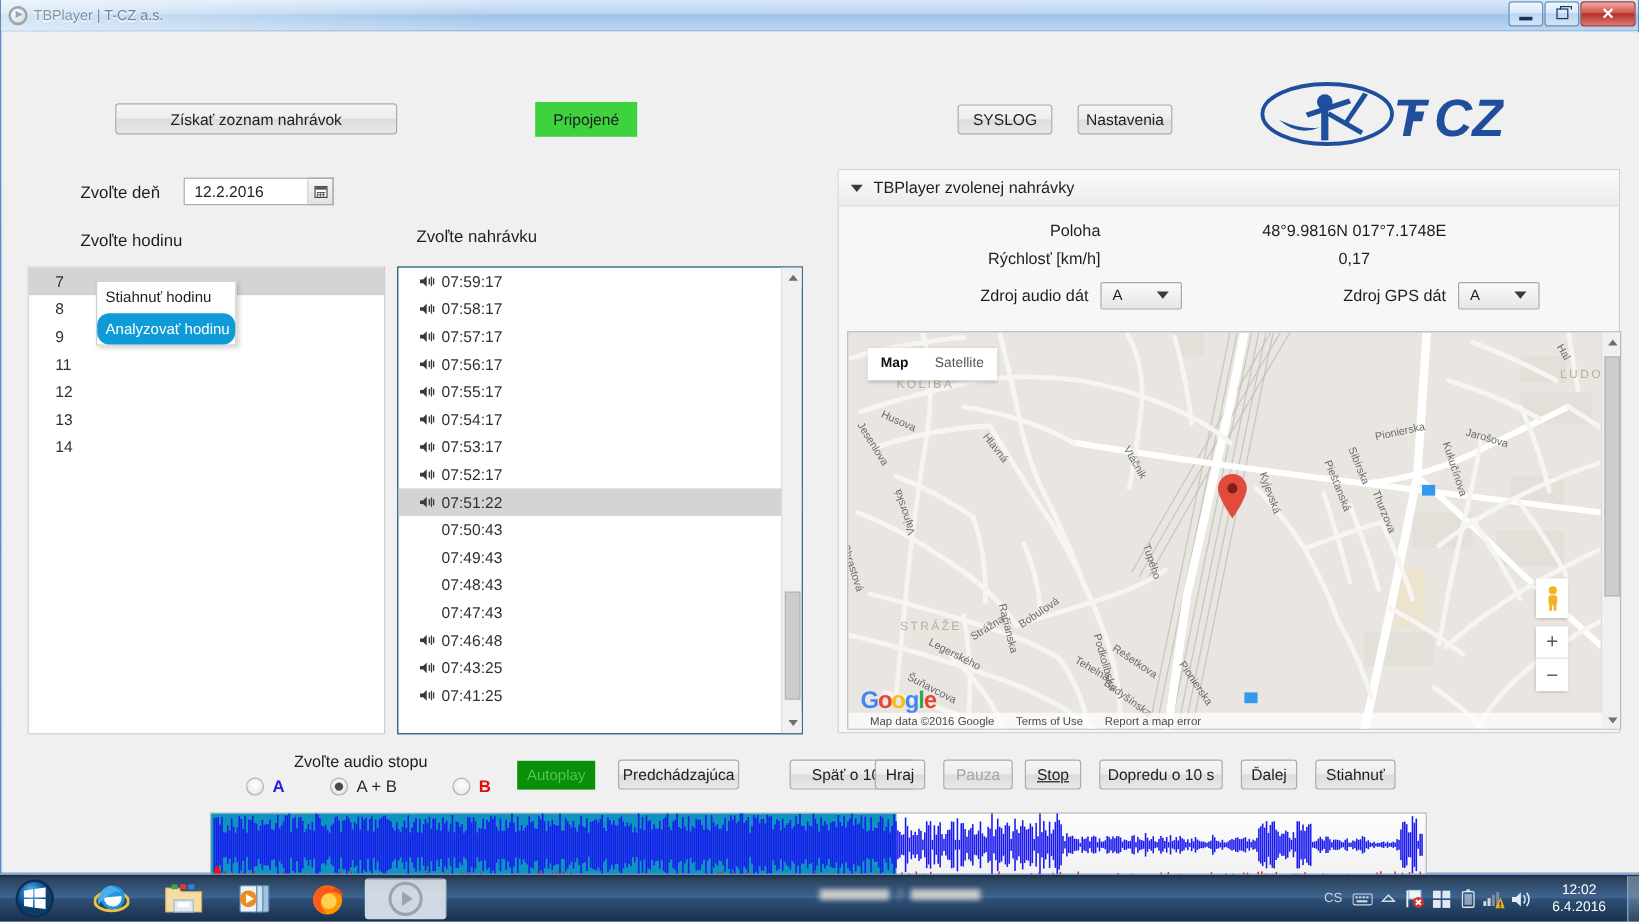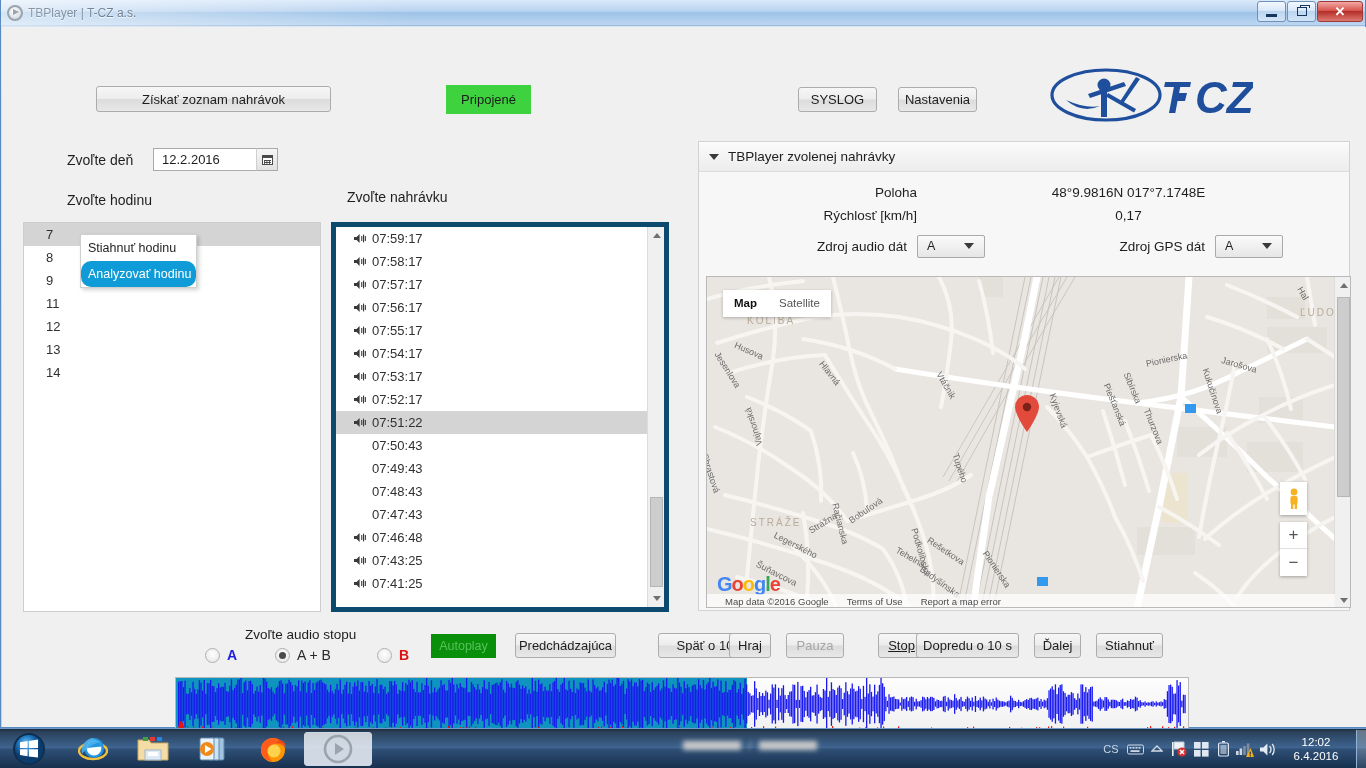--- a/index.html
+++ b/index.html
@@ -118,21 +118,21 @@
 
   #hour-list {
     position:absolute; left:21px; top:195px; width:298px; height:390px;
     background:#ffffff; border:1px solid #cdcdcd; overflow:hidden;
   }
   .hour-row { height:23px; line-height:23px; padding-left:22px; font-size:13px; color:#303030; }
   .hour-row.selected { background:#d4d4d4; }
 
   #rec-list {
     position:absolute; left:329px; top:195px; width:338px; height:390px;
-    background:#ffffff; border:5px solid #0c4a6e; overflow:hidden;
+    background:#ffffff; border:1px solid #0c4a6e; overflow:hidden;
   }
   .rec-row {
     height:23px; line-height:23px; padding-left:18px; font-size:13px; color:#303030;
     display:flex; align-items:center;
   }
   .rec-row.selected { background:#d4d4d4; }
   .spk { width:13px; margin-right:5px; display:inline-flex; align-items:center; }
   .spk svg { display:block; }
   .spk.empty { width:13px; margin-right:5px; }
 
@@ -743,21 +743,21 @@
           <span class="radio-label" style="color: rgb(221, 17, 17);">B</span>
         </div>
       </div>
 
     <div id="btn-autoplay" style="background: rgb(10, 143, 10); color: rgb(86, 194, 90);">Autoplay</div>
     <div id="player-buttons">
         <div class="btn pbtn" style="left: 513px; width: 101px;">Predchádzajúca</div>
         <div class="btn pbtn" style="left: 629px; width: 104px; margin-left: 27px;">Späť o 10 s</div>
         <div class="btn pbtn" style="left: 727px; width: 42px;">Hraj</div>
         <div class="btn pbtn disabled" style="left: 784px; width: 58px;">Pauza</div>
-        <div class="btn pbtn" style="left: 876px; width: 47px; text-decoration: underline;">Stop</div>
+        <div class="btn pbtn" style="left: 852px; width: 47px; text-decoration: underline;">Stop</div>
         <div class="btn pbtn" style="left: 914px; width: 103px;">Dopredu o 10 s</div>
         <div class="btn pbtn" style="left: 1032px; width: 47px;">Ďalej</div>
         <div class="btn pbtn" style="left: 1094px; width: 67px;">Stiahnuť</div>
       </div>
 
     <div id="waveform">
       <div id="wave-sel" style="width: 570.768px; background: rgb(15, 147, 191);"></div>
       <svg id="wave-svg" width="1012" height="67">
         <g id="wave-bars">
             <rect x="2.0" y="3.7" width="1.3" height="44.7" fill="#1a1aee"></rect>

